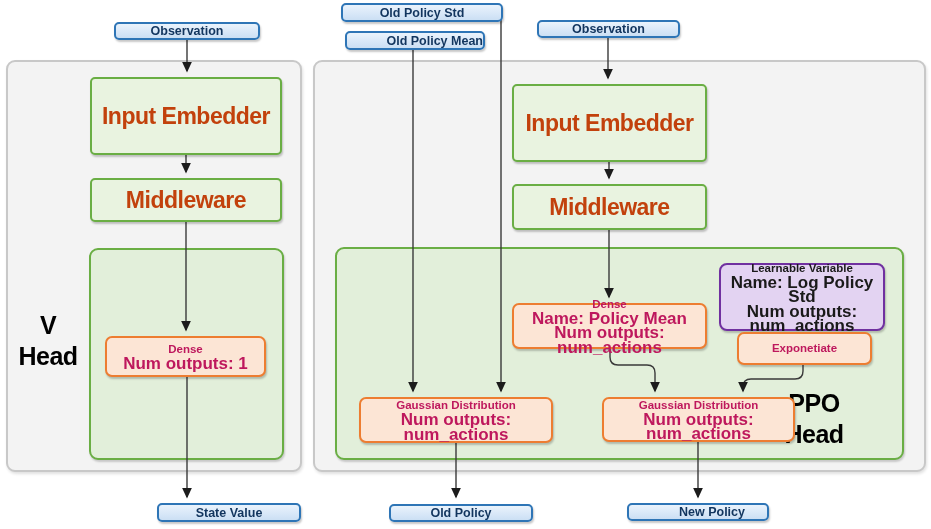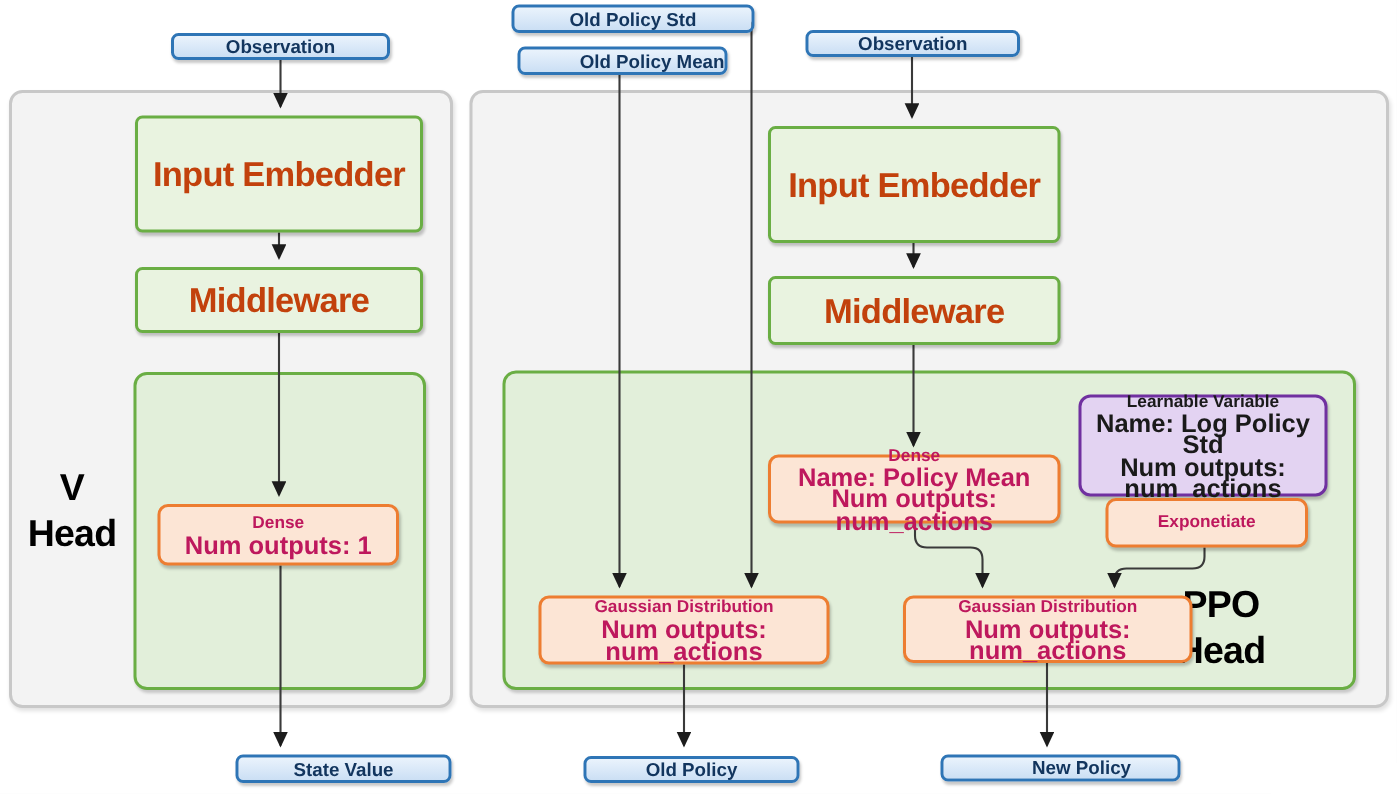--- a/index.html
+++ b/index.html
@@ -138,17 +138,17 @@
     <div class="nt">Gaussian Distribution</div>
     <div class="ns">Num outputs: num_actions</div>
   </div>
 
   <div class="node blue" style="left:115px;top:503px;width:144px;height:19px;margin-left:42px;">
     <span>State Value</span>
   </div>
   <div class="node blue" style="left:389px;top:504px;width:144px;height:18px;">
     <span>Old Policy</span>
   </div>
-  <div class="node blue" style="left:627px;top:503px;width:160px;height:18px;padding-left:28px;">
+  <div class="node blue" style="left:627px;top:503px;width:142px;height:18px;padding-left:28px;">
     <span>New Policy</span>
   </div>
 
 </div>
 
 </body></html>

